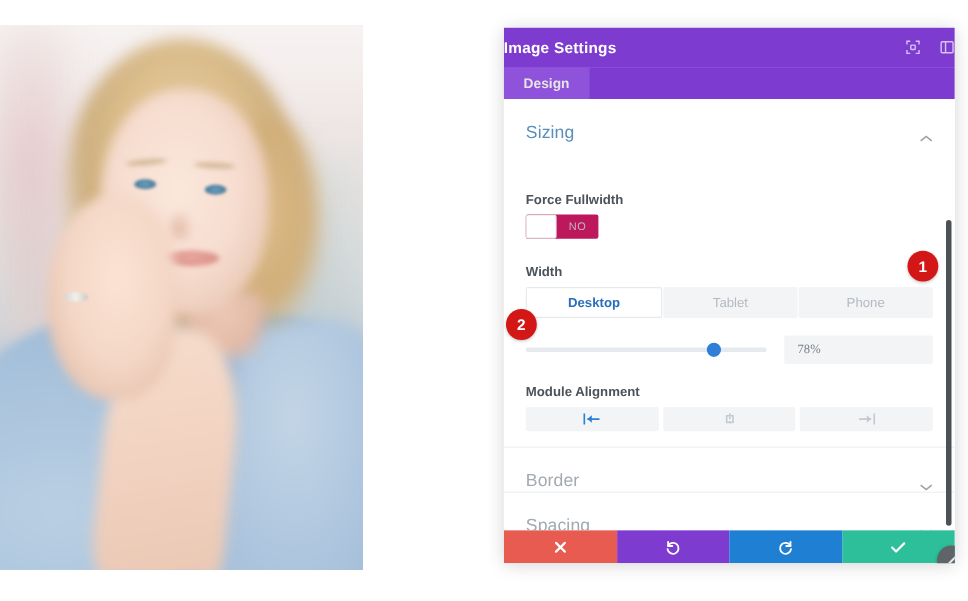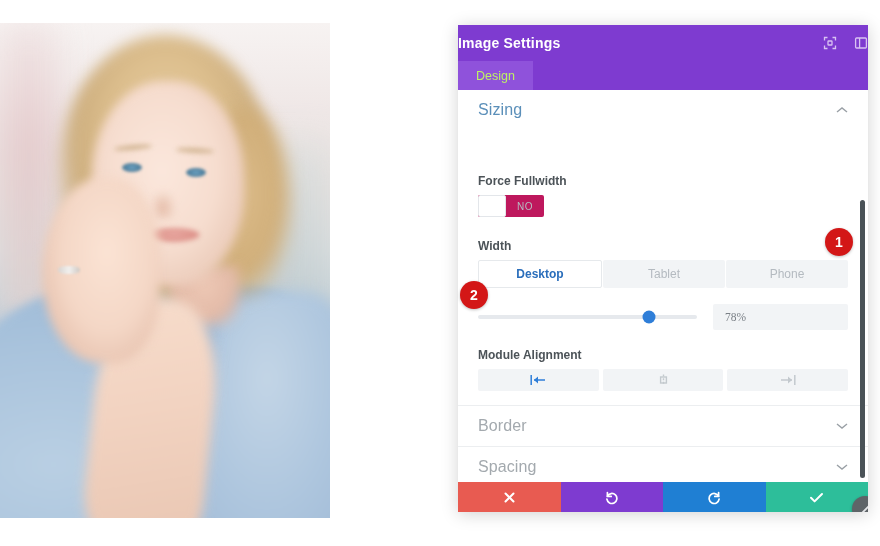--- a/index.html
+++ b/index.html
@@ -172,39 +172,39 @@
     height: 29px;
     padding: 0 18px;
     display: flex; align-items: center;
     color: #efe3fb;
     font-size: 12.5px;
     cursor: pointer;
     font-family: "Liberation Sans", sans-serif;
   }
   .tab.active {
     background: #8f52db;
-    color: #bef264;
-    font-weight: normal;
+    color: #e5e5e5;
+    font-weight: bold;
   }
 
   .panel-body {
     flex: 1;
     position: relative;
     background: #ffffff;
     overflow: hidden;
   }
 
   .section {
     border-bottom: 1px solid #eceef0;
     padding: 0 20px;
   }
   .section-head {
     height: 40px;
     display: flex;
-    align-items: center;
+    align-items: flex-end;
     cursor: pointer;
   }
   .section-title {
     flex: 1;
     font-size: 16px;
     color: #a3a9ae;
     font-weight: normal;
     letter-spacing: .1px;
   }
   .section-title.open { color: #5b8fb9; }

